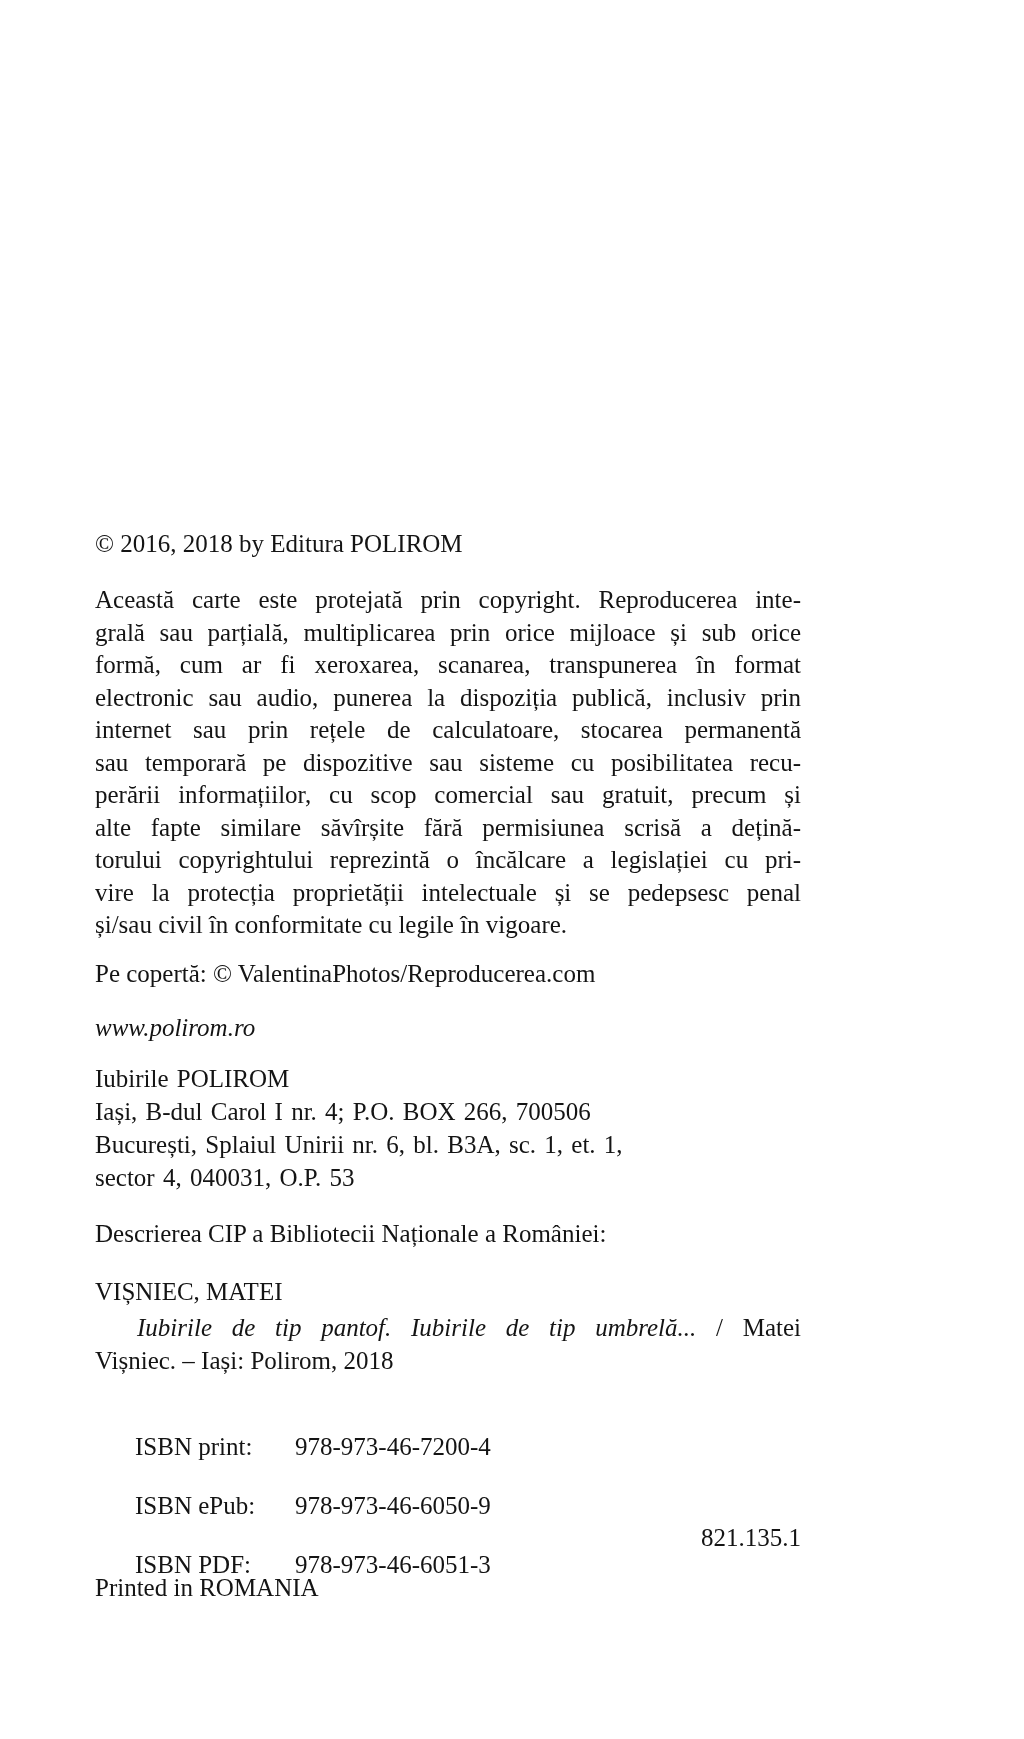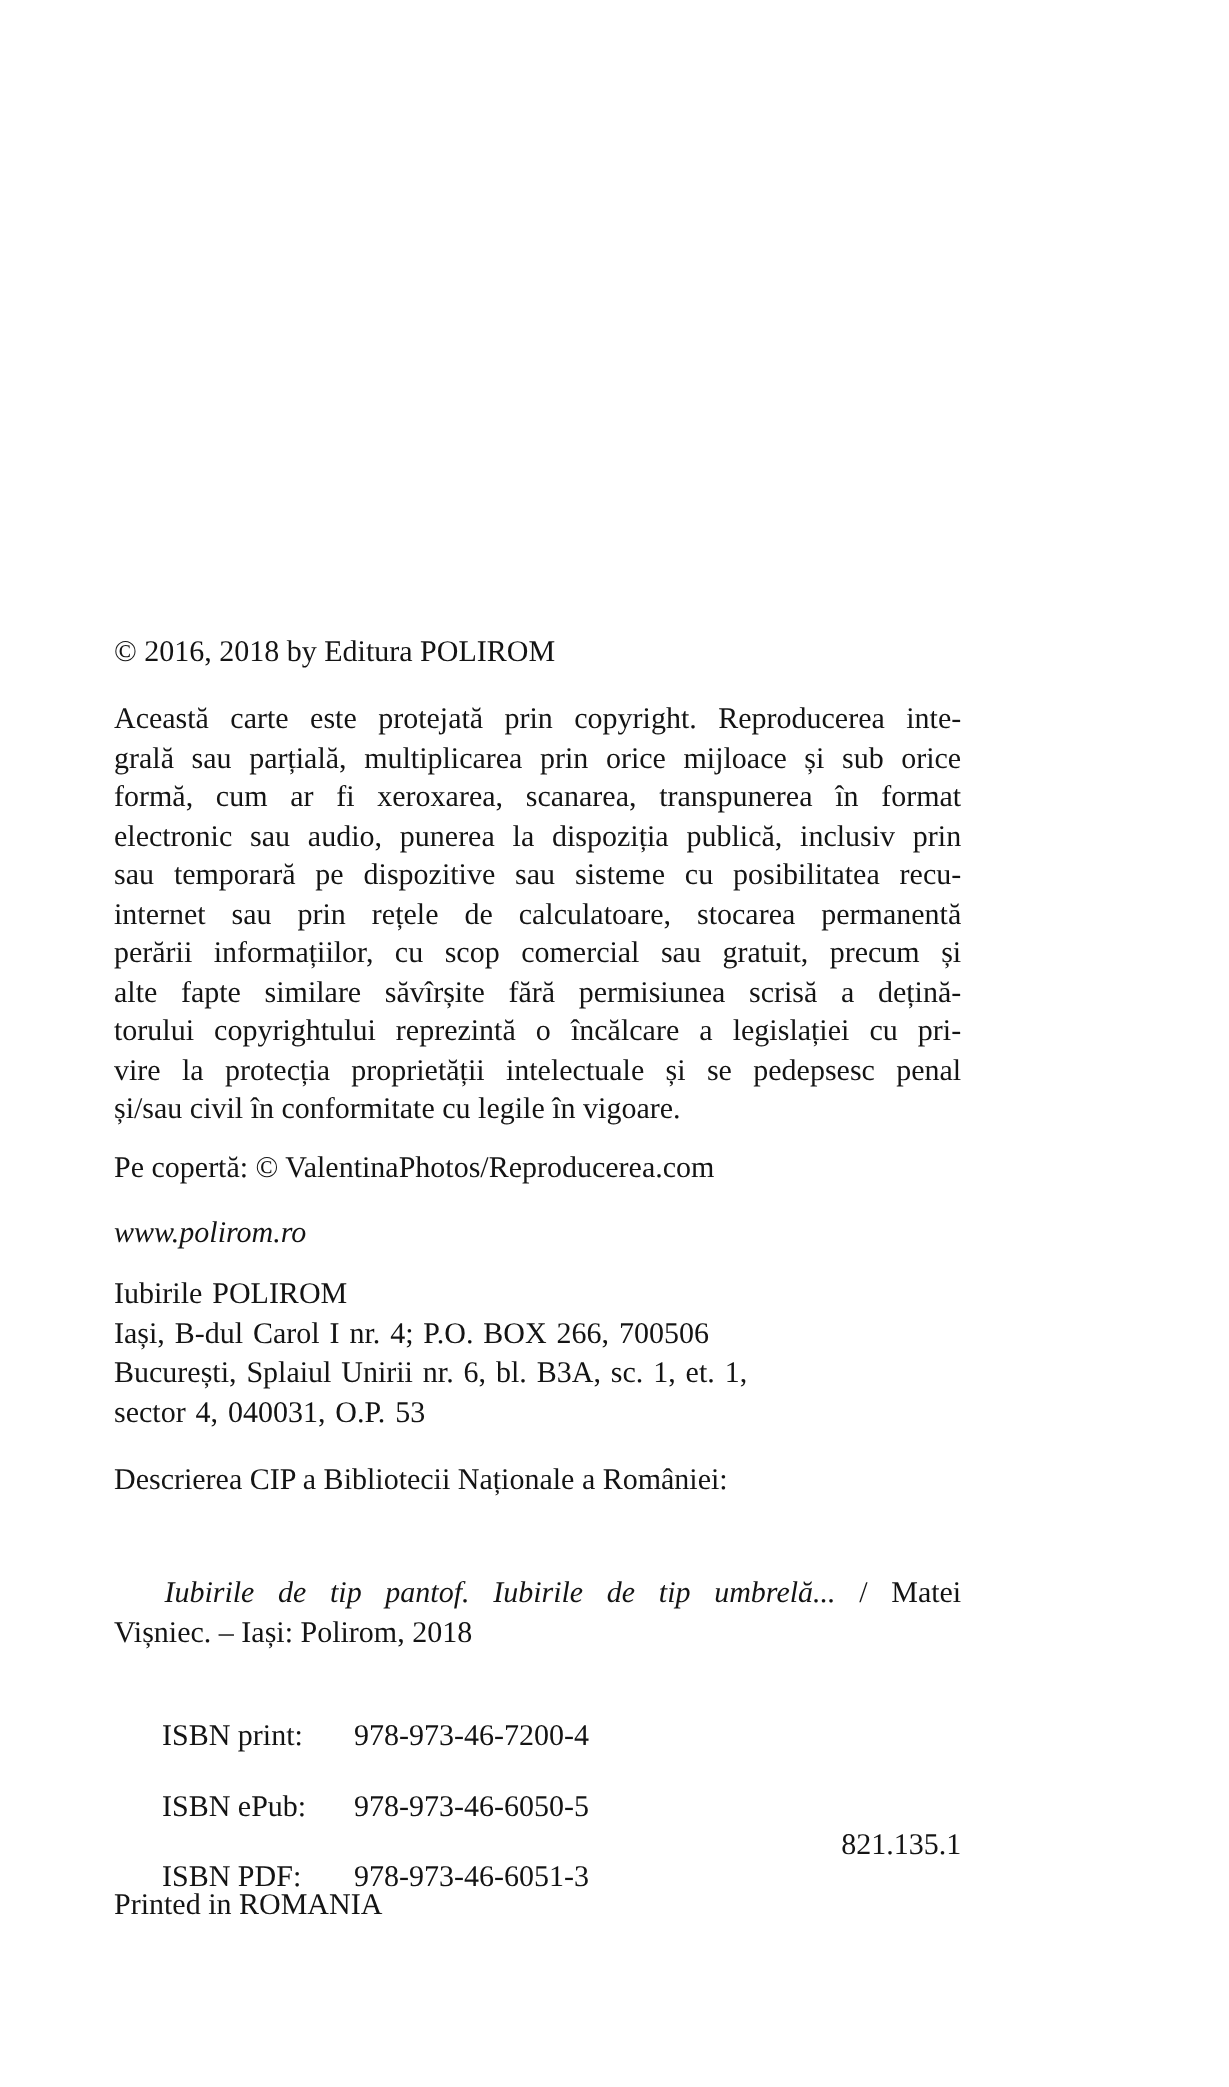--- a/index.html
+++ b/index.html
@@ -48,55 +48,56 @@
 
 <div class="page">
 
   <div class="block copyright-line">© 2016, 2018 by Editura POLIROM</div>
 
   <div class="block legal-paragraph">
     <div class="jl">Această carte este protejată prin copyright. Reproducerea inte-</div>
     <div class="jl">grală sau parțială, multiplicarea prin orice mijloace și sub orice</div>
     <div class="jl">formă, cum ar fi xeroxarea, scanarea, transpunerea în format</div>
     <div class="jl">electronic sau audio, punerea la dispoziția publică, inclusiv prin</div>
+    <div class="jl">internet sau prin rețele de calculatoare, stocarea permanentă</div>
     <div class="jl">sau temporară pe dispozitive sau sisteme cu posibilitatea recu-</div>
-    <div class="jl">internet sau prin rețele de calculatoare, stocarea permanentă</div>
     <div class="jl">perării informațiilor, cu scop comercial sau gratuit, precum și</div>
     <div class="jl">alte fapte similare săvîrșite fără permisiunea scrisă a dețină-</div>
     <div class="jl">torului copyrightului reprezintă o încălcare a legislației cu pri-</div>
     <div class="jl">vire la protecția proprietății intelectuale și se pedepsesc penal</div>
     <div>și/sau civil în conformitate cu legile în vigoare.</div>
   </div>
 
   <div class="block cover-credit">Pe copertă: © ValentinaPhotos/Reproducerea.com</div>
 
   <div class="block website-line">www.polirom.ro</div>
 
   <div class="block publisher-block">
     <div>Iubirile POLIROM</div>
     <div>Iași, B-dul Carol I nr. 4; P.O. BOX 266, 700506</div>
     <div>București, Splaiul Unirii nr. 6, bl. B3A, sc. 1, et. 1,</div>
     <div>sector 4, 040031, O.P. 53</div>
   </div>
 
   <div class="block cip-heading">Descrierea CIP a Bibliotecii Naționale a României:</div>
 
+  <div class="block cip-author">VIȘNIEC, MATEI</div>
 
   <div class="block cip-title-1 jl">
     <span class="italic">Iubirile de tip pantof. Iubirile de tip umbrelă...</span><span> / Matei</span>
   </div>
 
   <div class="block cip-title-2">Vișniec. – Iași: Polirom, 2018</div>
 
   <div class="block isbn-block">
     <div>
       <span class="isbn-label">ISBN print:</span><span>978-973-46-7200-4</span>
     </div>
     <div>
-      <span class="isbn-label">ISBN ePub:</span><span>978-973-46-6050-5</span>
+      <span class="isbn-label">ISBN ePub:</span><span>978-973-46-6050-9</span>
     </div>
     <div>
       <span class="isbn-label">ISBN PDF:</span><span>978-973-46-6051-3</span>
     </div>
   </div>
 
   <div class="block udc-line">821.135.1</div>
 
   <div class="block printed-line">Printed in ROMANIA</div>
 

